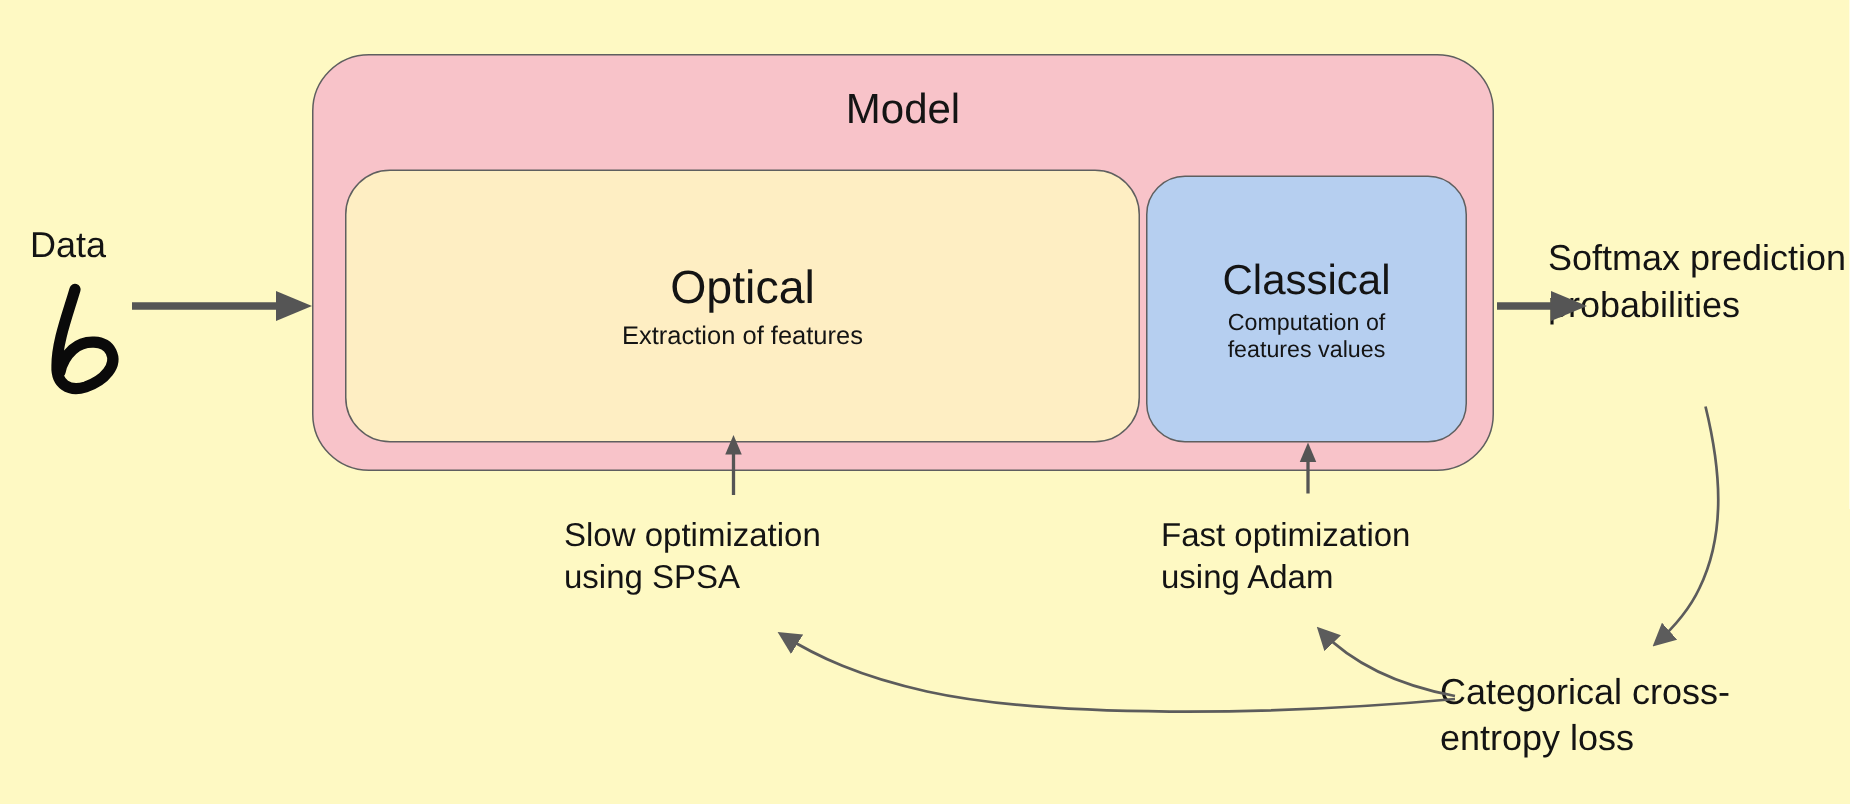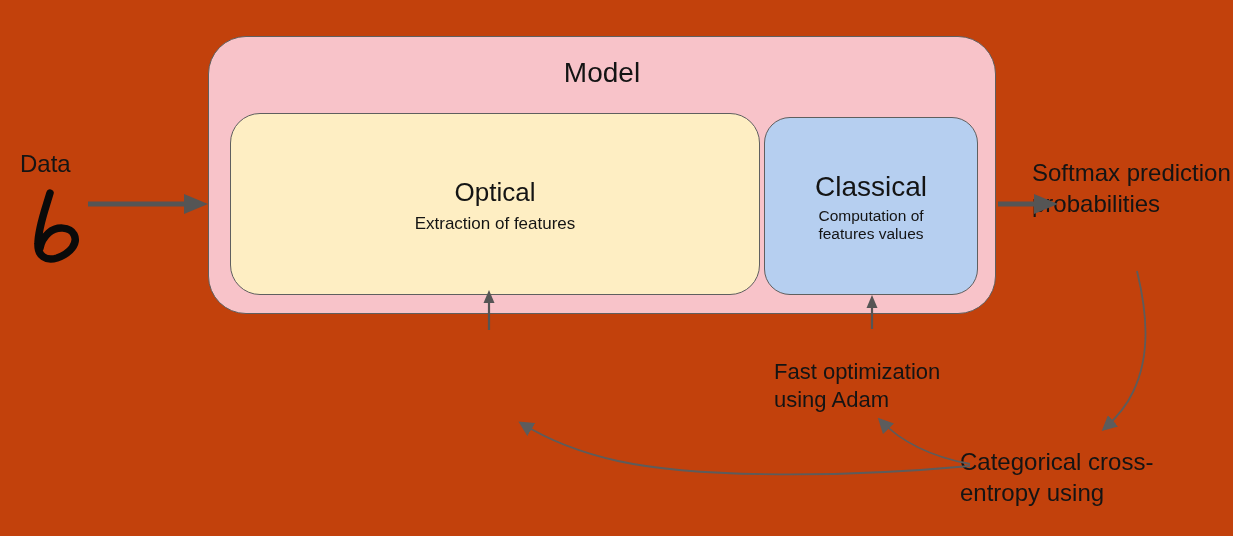--- a/index.html
+++ b/index.html
@@ -1,20 +1,20 @@
 <!DOCTYPE html>
 <html style="--model-fill: #f8c3c9; --optical-fill: #feeec3; --classical-fill: #b6cff0; --box-border: #5f5f5f; --arrow: #555555; --curve-arrow: #5c5c5c; --text: #141414; --digit-ink: #0a0a0a;"><head>
 <meta charset="utf-8">
 <style>
   html, body { margin: 0; padding: 0; background: #ffffff; }
   .canvas {
     position: relative;
     width: 1233px;
     height: 536px;
-    background: #c2410c;
+    background: #fef9c3;
     overflow: hidden;
     font-family: "Liberation Sans", "DejaVu Sans", sans-serif;
     color: var(--text, #141414);
   }
   .overlay {
     position: absolute;
     left: 0; top: 0;
     width: 1233px; height: 536px;
     z-index: 3;
     pointer-events: none;
@@ -51,21 +51,21 @@
     background: var(--optical-fill, #feeec3);
     border-radius: 30px;
   }
   .classical-box {
     left: 764px; top: 117px;
     width: 214px; height: 178px;
     background: var(--classical-fill, #b6cff0);
     border-radius: 26px;
     align-items: center;
   }
-  .box-title-lg { font-size: 26px; line-height: 36px; }
+  .box-title-lg { font-size: 31px; line-height: 36px; }
   .box-title-md { font-size: 28px; line-height: 33px; }
   .box-subtitle-lg { font-size: 17px; line-height: 21px; margin-top: 3px; }
   .box-subtitle-md { font-size: 15.5px; line-height: 17.5px; margin-top: 4px; width: 145px; }
   .label {
     position: absolute;
     z-index: 2;
     text-align: left;
   }
   .data-label {
     left: 8px; top: 150px;
@@ -77,21 +77,21 @@
     left: 1032px; top: 157px;
     width: 200px;
     font-size: 24px; line-height: 31px;
   }
   .slow-label {
     left: 376px; top: 343px;
     width: 200px;
     font-size: 22px; line-height: 28px;
   }
   .fast-label {
-    left: 774px; top: 358px;
+    left: 774px; top: 343px;
     width: 200px;
     font-size: 22px; line-height: 28px;
   }
   .loss-label {
     left: 960px; top: 446px;
     width: 230px;
     font-size: 24px; line-height: 31px;
   }
 </style>
 </head>
@@ -144,16 +144,17 @@
     <div class="box-subtitle-lg">Extraction of features</div>
   </div>
 
   <div class="box inner-box classical-box">
     <div class="box-title-md">Classical</div>
     <div class="box-subtitle-md">Computation of features values</div>
   </div>
 
   <div class="label data-label">Data</div>
   <div class="label softmax-label">Softmax prediction probabilities</div>
+  <div class="label slow-label">Slow optimization using SPSA</div>
   <div class="label fast-label">Fast optimization using Adam</div>
-  <div class="label loss-label">Categorical cross-entropy using</div>
+  <div class="label loss-label">Categorical cross-entropy loss</div>
 
 </div>
 
 </body></html>

